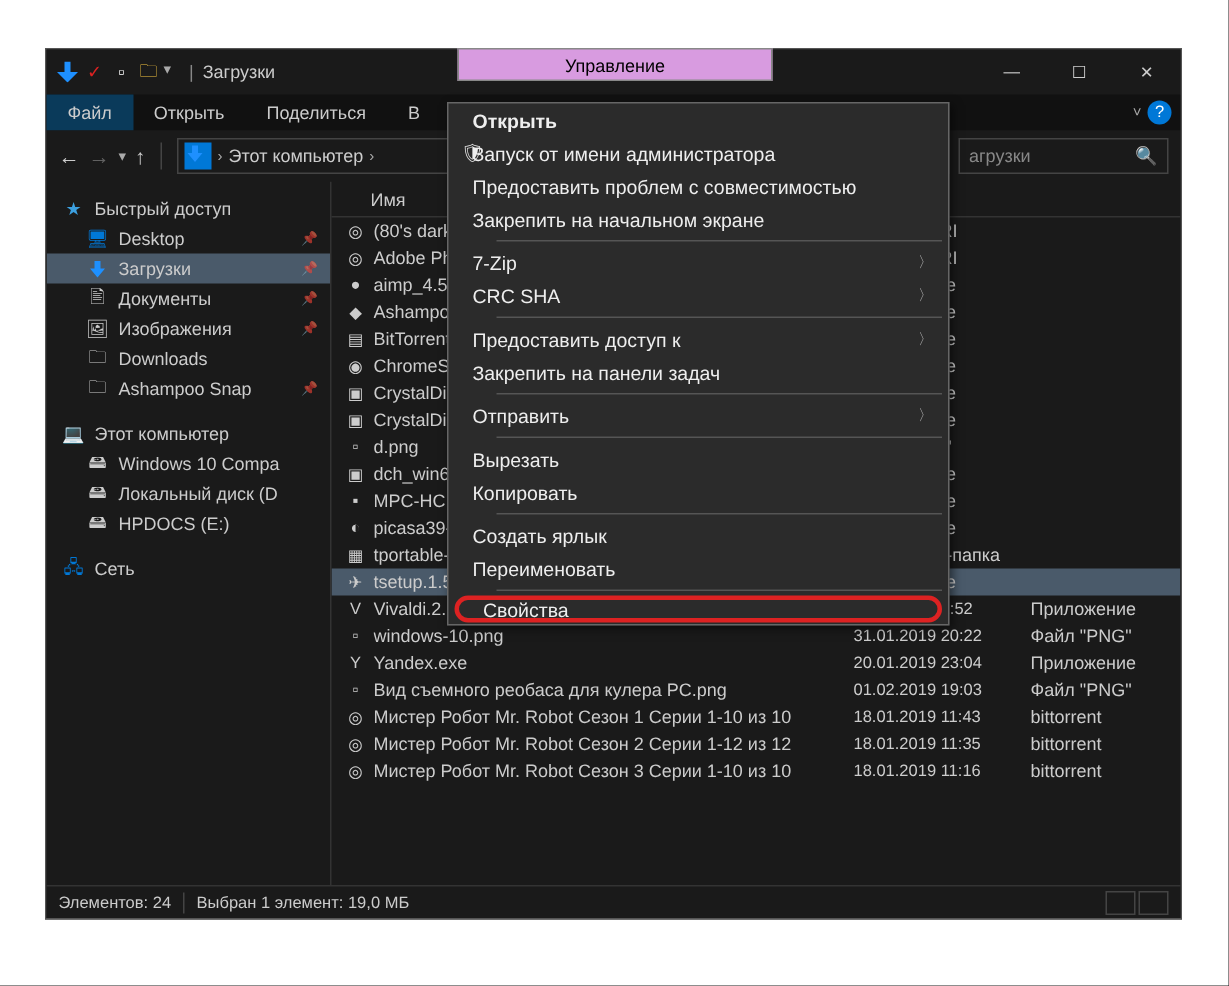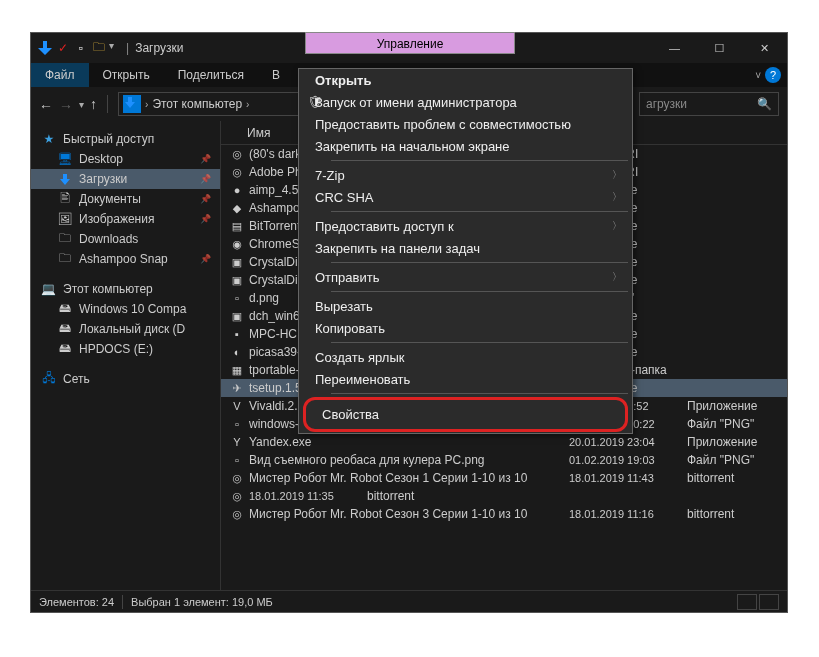--- a/index.html
+++ b/index.html
@@ -63,21 +63,21 @@
 .ctxmenu {
   position: absolute; top: 68px; left: 298px; width: 335px; background: #2b2b2b;
   border: 1px solid #666; color: #eee; font-size: 13px; z-index: 10; box-shadow: 2px 2px 6px rgba(0,0,0,.5);
 }
 .ctxmenu .mi { height: 22px; display: flex; align-items: center; padding-left: 16px; position: relative; }
 .ctxmenu .mi.bold { font-weight: bold; }
 .ctxmenu .mi .sub { margin-left: auto; margin-right: 10px; }
 .ctxmenu .mi .mic { position: absolute; left: 8px; width: 16px; height: 16px; display: flex; align-items: center; justify-content: center; font-size: 12px; }
 .ctxmenu .msep { height: 1px; background: #555; margin: 3px 4px 3px 32px; }
 .ctxmenu .mi.hl {
-  border: 3px solid #d22; border-radius: 12px; margin: 1px 4px; height: 35px;
+  border: 3px solid #d22; border-radius: 12px; margin: 1px 4px; height: 18px;
 }
 
 .star { color: #3ca0e0; }
 .folder-blue { color: #0078d7; }
 .chev { color: #aaa; font-size: 10px; }
 .arrow-blue svg { fill: #1e90ff; }
 </style>
 </head>
 <body>
 
@@ -314,20 +314,21 @@
             <span class="ftype">Файл "PNG"</span>
           </div>
           <div class="row">
             <span class="fic">◎</span>
             <span class="fname" style="width:320px">Мистер Робот Mr. Robot Сезон 1 Серии 1-10 из 10</span>
             <span class="fdate">18.01.2019 11:43</span>
             <span class="ftype">bittorrent</span>
           </div>
           <div class="row">
             <span class="fic">◎</span>
+            <span class="fname" style="width:320px">Мистер Робот Mr. Robot Сезон 2 Серии 1-12 из 12</span>
             <span class="fdate">18.01.2019 11:35</span>
             <span class="ftype">bittorrent</span>
           </div>
           <div class="row">
             <span class="fic">◎</span>
             <span class="fname" style="width:320px">Мистер Робот Mr. Robot Сезон 3 Серии 1-10 из 10</span>
             <span class="fdate">18.01.2019 11:16</span>
             <span class="ftype">bittorrent</span>
           </div>
         </div>

